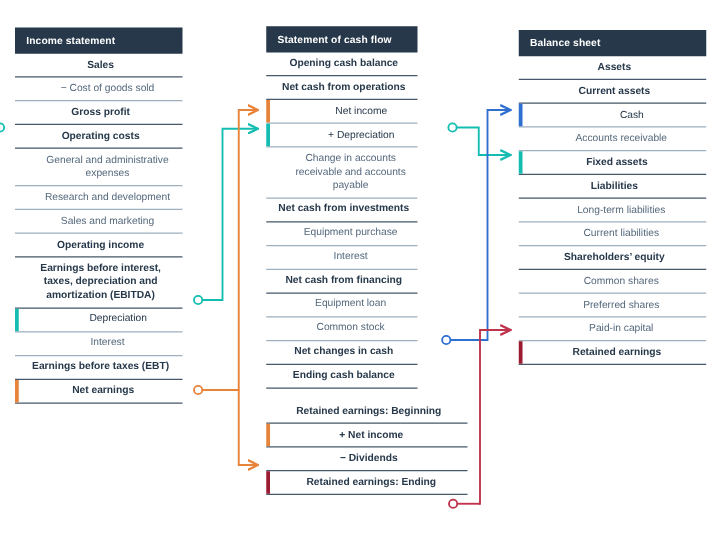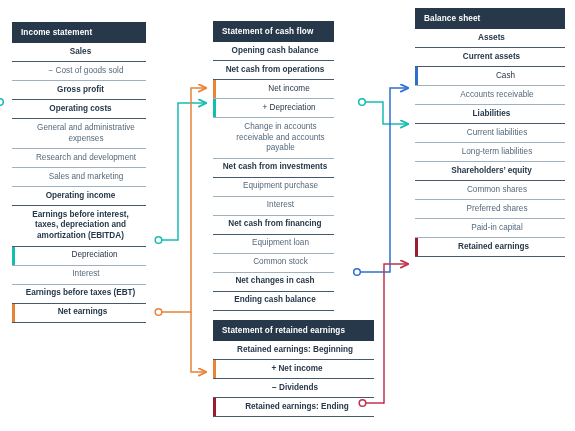--- a/index.html
+++ b/index.html
@@ -100,21 +100,21 @@
   .row.accent-orange,
   .row.accent-blue,
   .row.accent-red {
     color: #26384a;
   }
 
   
   #col-income   { left: 12px;  top: 22px;  width: 134px; }
   #col-cashflow { left: 213px; top: 21px;  width: 121px; }
   #col-retained { left: 213px; top: 320px; width: 161px; }
-  #col-balance  { left: 415px; top: 8px;  width: 150px; }
+  #col-balance  { left: 415px; top: 24px;  width: 150px; }
 </style>
 </head>
 <body>
 
 <div id="canvas">
 
   <svg id="connectors" viewBox="0 0 575 431" width="575" height="431">
     <defs>
       <marker id="arrow-teal" markerWidth="6" markerHeight="6" refX="5.2" refY="3" orient="auto" markerUnits="strokeWidth">
         <path d="M0,0.4 L5.4,3 L0,5.6" fill="none" stroke="#14bdb1" stroke-width="1.2"></path>
@@ -247,21 +247,20 @@
         <div class="row major">
           <span class="row-label">Net changes in cash</span>
         </div>
         <div class="row major">
           <span class="row-label">Ending cash balance</span>
         </div>
       </div>
   </div>
 
   <div class="statement" id="col-retained">
-    <div class="statement-title">Statement of retained earnings</div>
     <div class="rows">
         <div class="row major">
           <span class="row-label">Retained earnings: Beginning</span>
         </div>
         <div class="row major accent accent-orange">
           <span class="accent-bar"></span>
           <span class="row-label">+ Net income</span>
         </div>
         <div class="row major">
           <span class="row-label">− Dividends</span>
@@ -282,28 +281,32 @@
         <div class="row major">
           <span class="row-label">Current assets</span>
         </div>
         <div class="row sub accent accent-blue">
           <span class="accent-bar"></span>
           <span class="row-label">Cash</span>
         </div>
         <div class="row sub">
           <span class="row-label">Accounts receivable</span>
         </div>
+        <div class="row major accent accent-teal">
+          <span class="accent-bar"></span>
+          <span class="row-label">Fixed assets</span>
+        </div>
         <div class="row major">
           <span class="row-label">Liabilities</span>
         </div>
         <div class="row sub">
+          <span class="row-label">Long-term liabilities</span>
+        </div>
+        <div class="row sub">
           <span class="row-label">Current liabilities</span>
-        </div>
-        <div class="row sub">
-          <span class="row-label">Long-term liabilities</span>
         </div>
         <div class="row major">
           <span class="row-label">Shareholders’ equity</span>
         </div>
         <div class="row sub">
           <span class="row-label">Common shares</span>
         </div>
         <div class="row sub">
           <span class="row-label">Preferred shares</span>
         </div>

